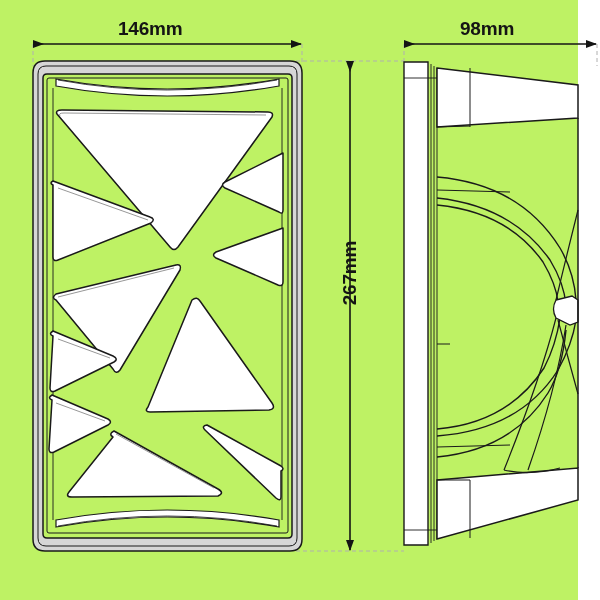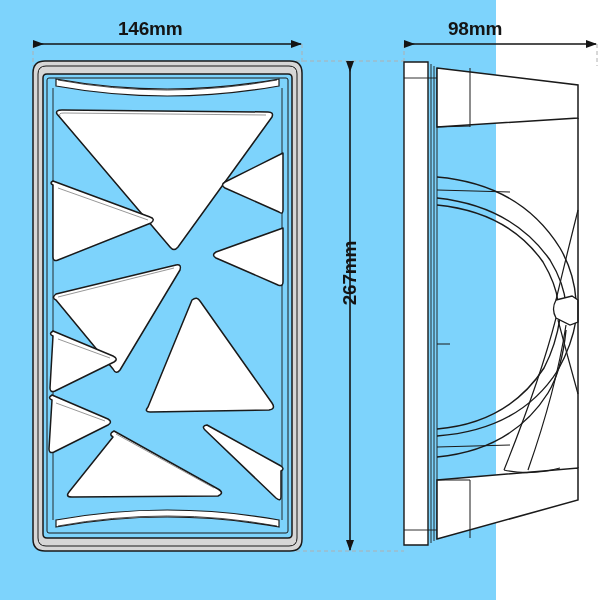--- a/index.html
+++ b/index.html
@@ -9,23 +9,23 @@
   }
   body {
     width: 600px;
     height: 600px;
     overflow: hidden;
     font-family: "Liberation Sans", sans-serif;
     color: #1a1a1a;
   }
   #drawing-root {
     position: relative;
-    width: 496px;
+    width: 578px;
     height: 600px;
-    background: #7dd3fc;
+    background: #bef264;
   }
   #drawing-svg {
     position: absolute;
     inset: 0;
     display: block;
   }
   .dim-label {
     position: absolute;
     font-family: "Liberation Sans", sans-serif;
     font-size: 19px;
@@ -33,21 +33,21 @@
     letter-spacing: -0.2px;
     color: #141414;
     white-space: nowrap;
     user-select: none;
   }
   #label-width-front {
     left: 118px;
     top: 18px;
   }
   #label-depth-side {
-    left: 448px;
+    left: 460px;
     top: 18px;
   }
   #label-height {
     left: 318px;
     top: 262px;
     transform: rotate(-90deg);
     transform-origin: 50% 50%;
   }
 </style>
 </head>

